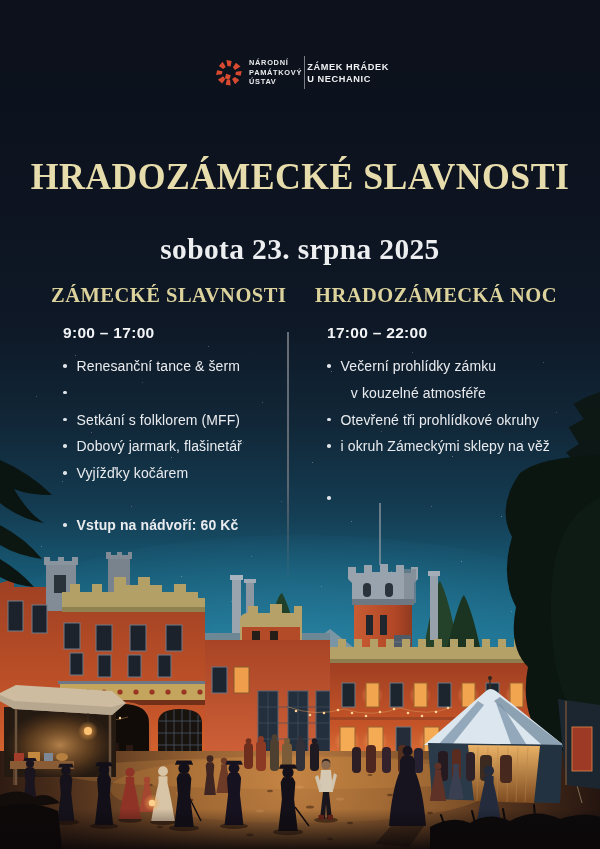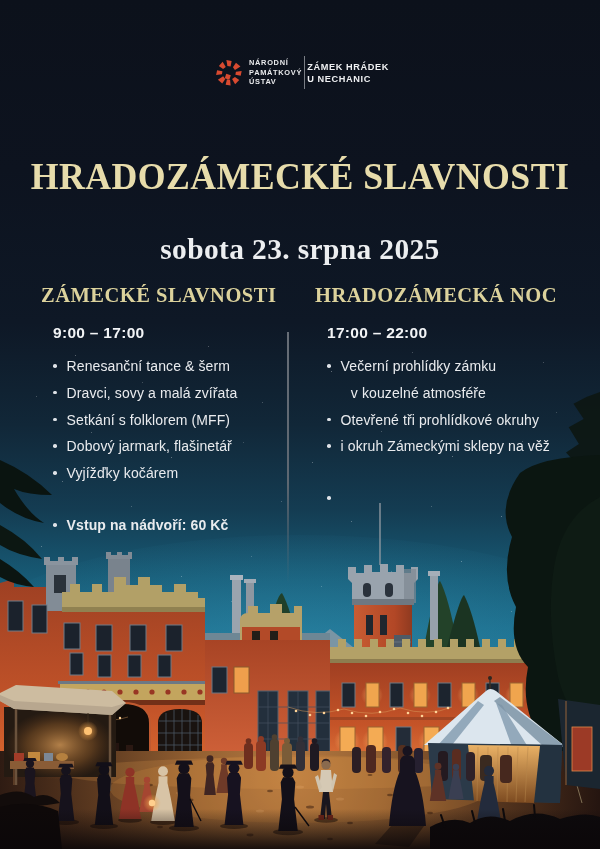--- a/index.html
+++ b/index.html
@@ -43,21 +43,21 @@
   .logo .org span,.logo .site span{display:block;}
   
   .title{position:absolute;top:131px;left:0;width:100%;text-align:center;z-index:5;
     font-family:"Liberation Serif",serif;font-weight:bold;font-size:38px;line-height:1.1;
     color:#e7dcab;letter-spacing:.5px;transform:scaleX(.94);}
   .date{position:absolute;top:207px;left:0;width:100%;text-align:center;z-index:5;
     font-family:"Liberation Serif",serif;font-weight:bold;font-size:30px;
     color:#eceef0;letter-spacing:.4px;transform:scaleX(.98);}
   
   .col{position:absolute;top:283px;z-index:5;color:#e9ebee;}
-  .col.left{left:41px;width:248px;}
+  .col.left{left:51px;width:248px;}
   .col.right{left:315px;width:262px;}
   .col h3{margin:0;font-family:"Liberation Serif",serif;font-weight:bold;font-size:20.5px;
     line-height:24px;color:#dcd29c;letter-spacing:.5px;}
   .col .time{margin:17px 0 0 12px;font-size:15.5px;font-weight:bold;color:#f2f4f6;letter-spacing:.3px;}
   .col ul{list-style:none;margin:11px 0 0 0;padding:0 0 0 12px;}
   .col li{display:flex;align-items:flex-start;min-height:26.8px;font-size:14px;letter-spacing:.1px;text-align:center;}
   .col li .b{flex:0 0 3.6px;width:3.6px;height:3.6px;border-radius:50%;background:#dfe3e8;margin:11px 10px 0 0;}
   .col li .t span{display:block;line-height:26.8px;}
   .col li.footer{margin-top:25px;font-weight:bold;}
   .v-divider{position:absolute;left:287px;top:332px;width:1.5px;height:252px;z-index:4;
@@ -109,23 +109,20 @@
     <div class="time">9:00 – 17:00</div>
     <ul>
       <li>
           <span class="b"></span>
           <div class="t">
             <span>Renesanční tance &amp; šerm</span>
           </div>
         </li>
       <li>
           <span class="b"></span>
-          <div class="t">
-            <span>Dravci, sovy a malá zvířata</span>
-          </div>
         </li>
       <li>
           <span class="b"></span>
           <div class="t">
             <span>Setkání s folklorem (MFF)</span>
           </div>
         </li>
       <li>
           <span class="b"></span>
           <div class="t">

